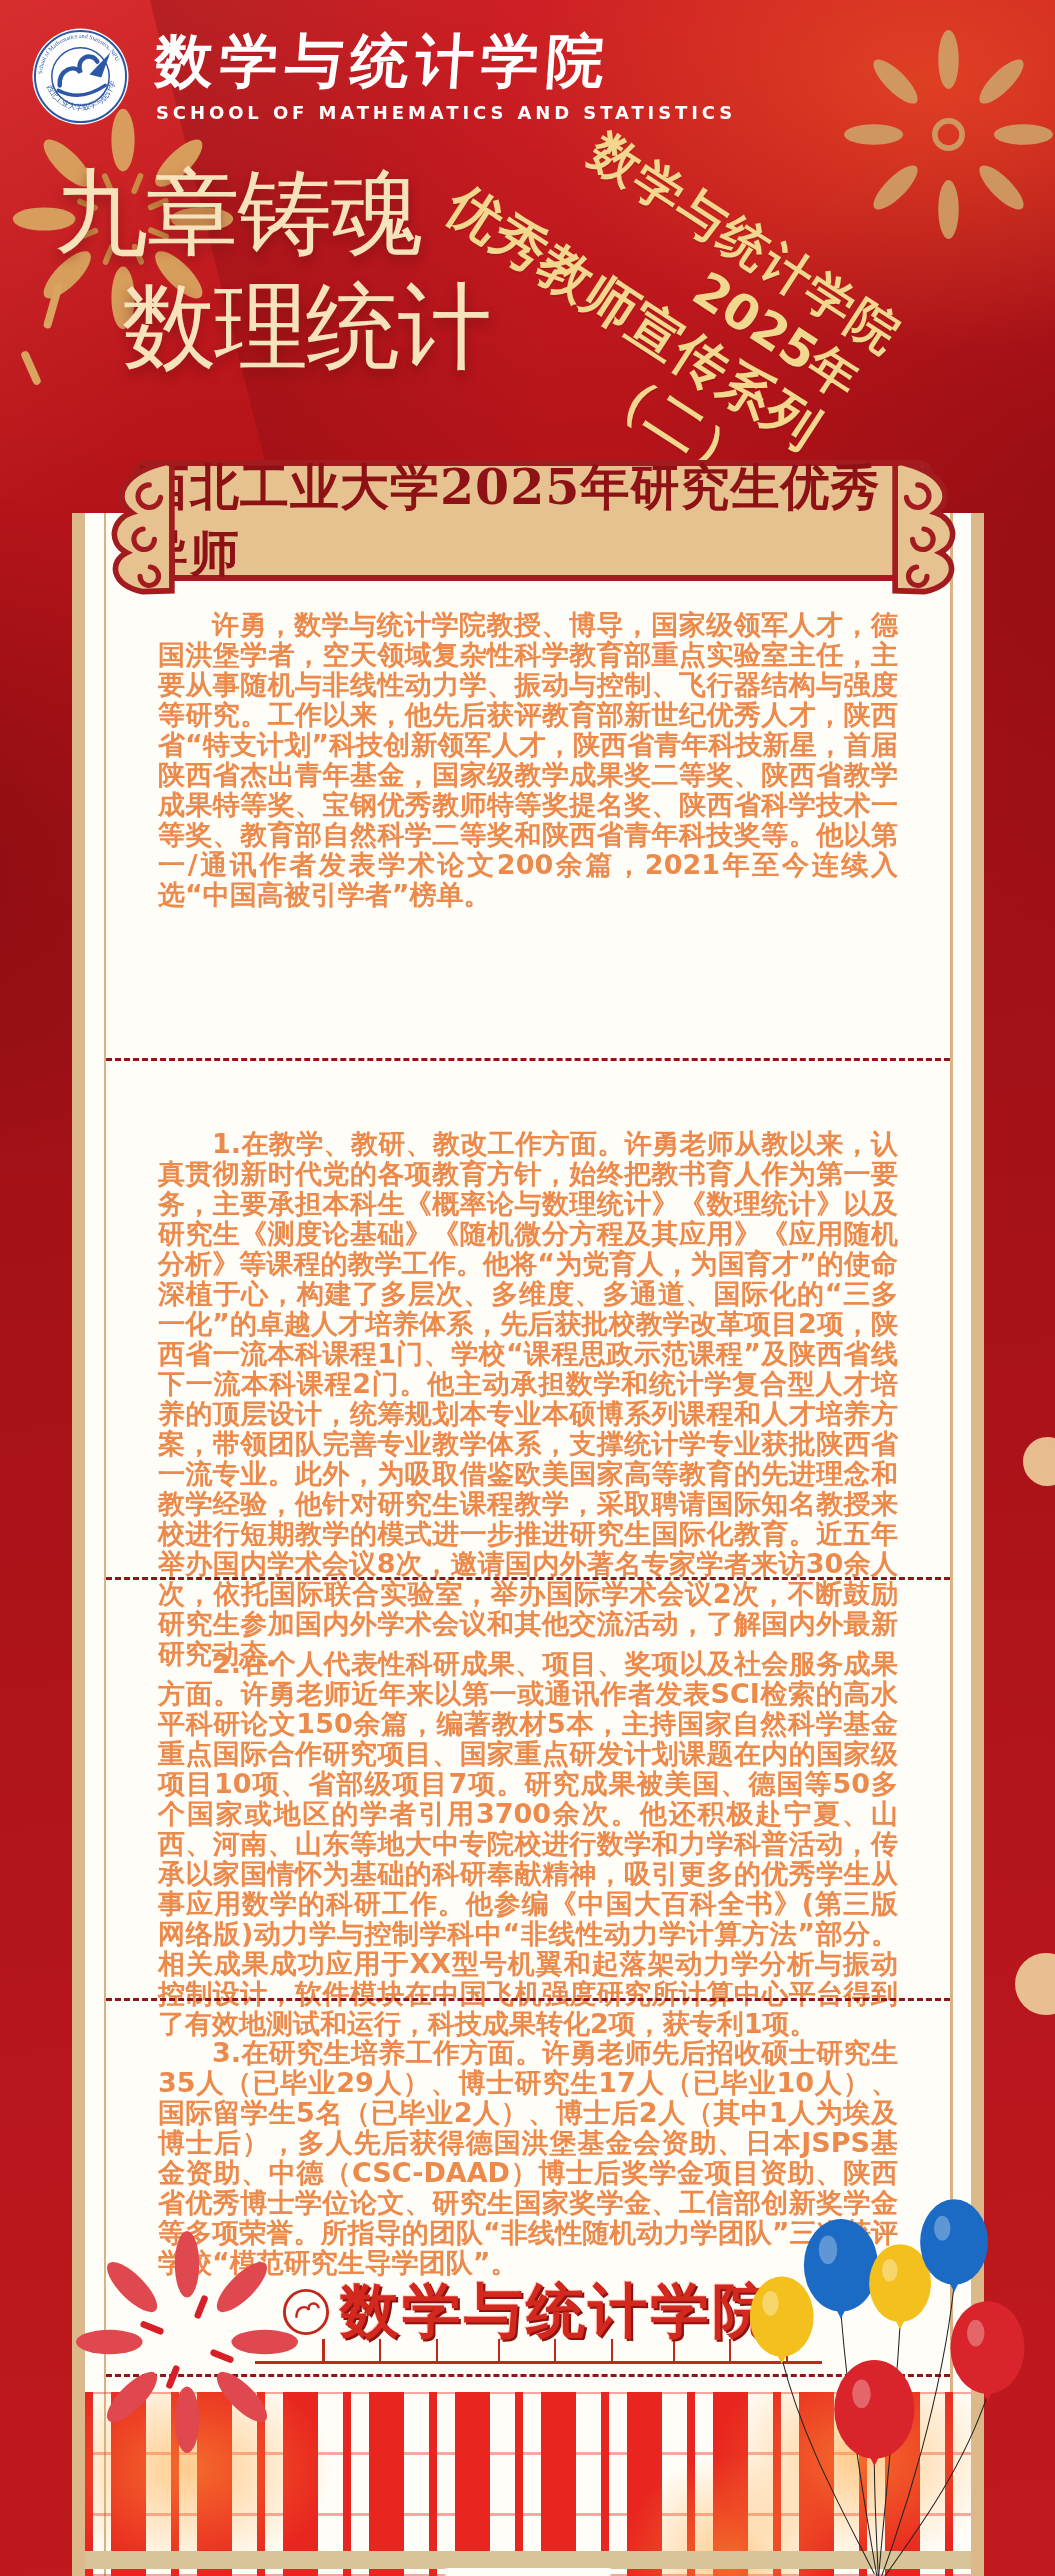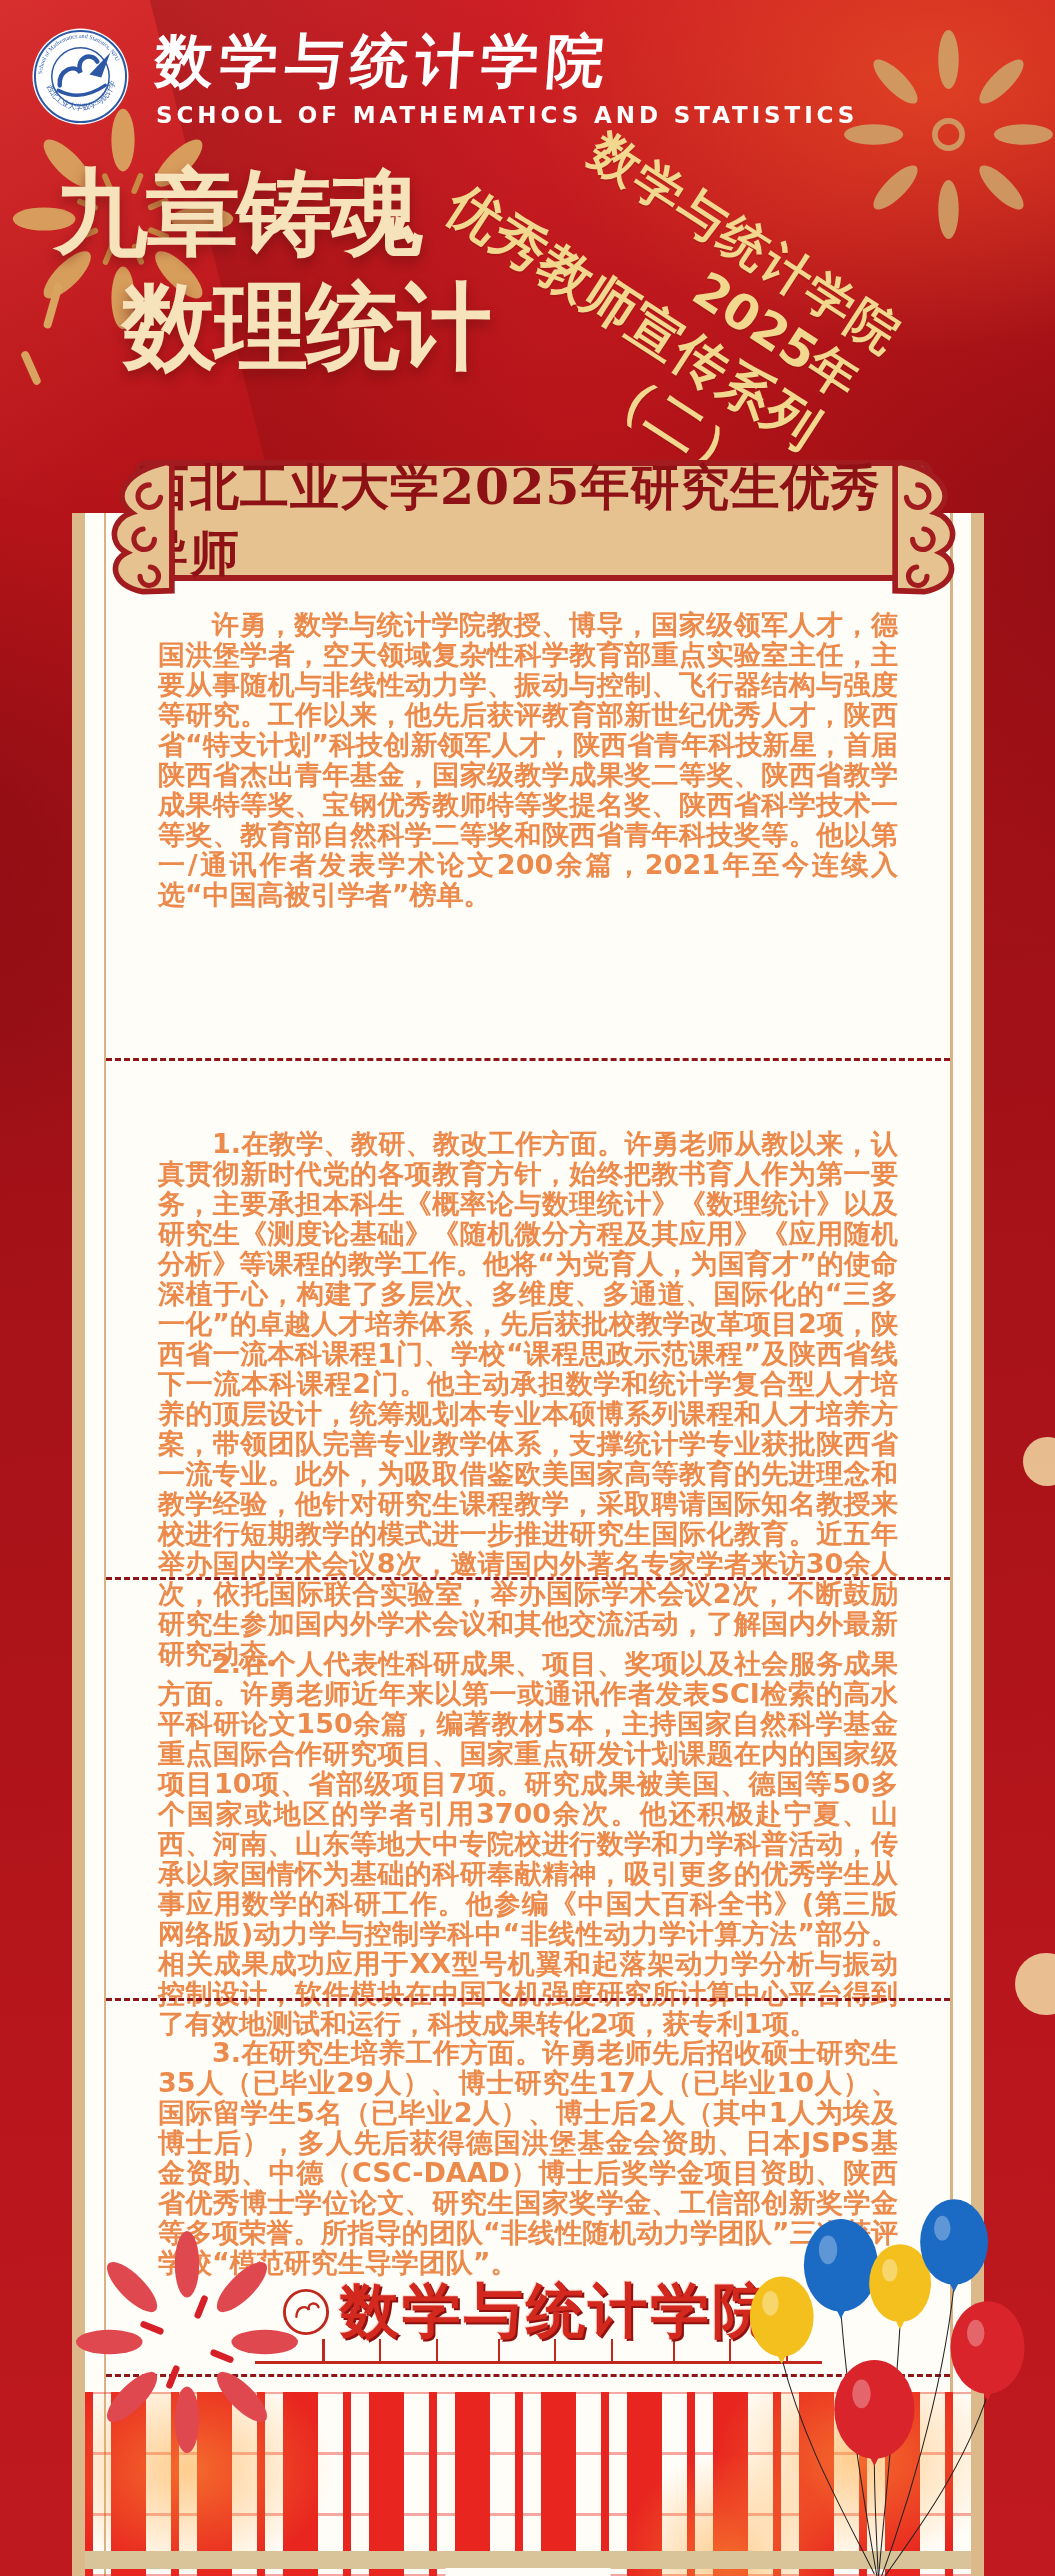--- a/index.html
+++ b/index.html
@@ -13,24 +13,24 @@
   .ribbon{position:absolute;pointer-events:none;}
   .ribbon-1{left:-129px;top:-113px;width:773px;height:670px;transform:rotate(16deg);
     background:linear-gradient(115deg, rgba(255,122,92,.22) 0%, rgba(255,122,92,0) 55%);}
   .ribbon-2{left:247px;top:-77px;width:464px;height:876px;transform:rotate(-14deg);
     background:linear-gradient(100deg, rgba(90,5,10,.25) 0%, rgba(90,5,10,0) 60%);}
 
   
   .badge{position:absolute;left:31px;top:27px;width:99px;height:99px;}
   .school-cn{position:absolute;left:155px;top:23px;width:567px;font-family:"DejaVu Serif","Liberation Serif",serif;
     font-weight:900;font-size:58px;color:#ffffff;letter-spacing:7.2px;transform:skewX(-4deg);}
-  .school-en{position:absolute;left:156px;top:102px;font-size:23px;color:#ffffff;letter-spacing:3.9px;font-weight:600;}
-
-  
-  .title-line{position:absolute;font-family:"DejaVu Serif","Liberation Serif",serif;font-weight:700;
+  .school-en{position:absolute;left:156px;top:102px;font-size:18px;color:#ffffff;letter-spacing:3.9px;font-weight:600;}
+
+  
+  .title-line{position:absolute;font-family:"DejaVu Serif","Liberation Serif",serif;font-weight:400;
     color:#f6e3bb;letter-spacing:-2.1px;text-shadow:0 6.2px 11.3px rgba(90,10,12,.45);}
   .title-1{left:54px;top:150px;font-size:94px;}
   .title-2{left:122px;top:264px;font-size:94px;}
 
   
   .series{position:absolute;left:518px;top:61px;width:721px;transform:rotate(33deg);transform-origin:0 0;
     color:#f2d78e;font-weight:900;text-shadow:1px 1.5px 0 rgba(120,20,10,.25);line-height:1.22;}
   .series .s1{font-size:49px;margin-left:111px;letter-spacing:2.1px;}
   .series .s2{font-size:49px;margin-left:273px;}
   .series .s3{font-size:53px;margin-left:20.6px;letter-spacing:1px;}

